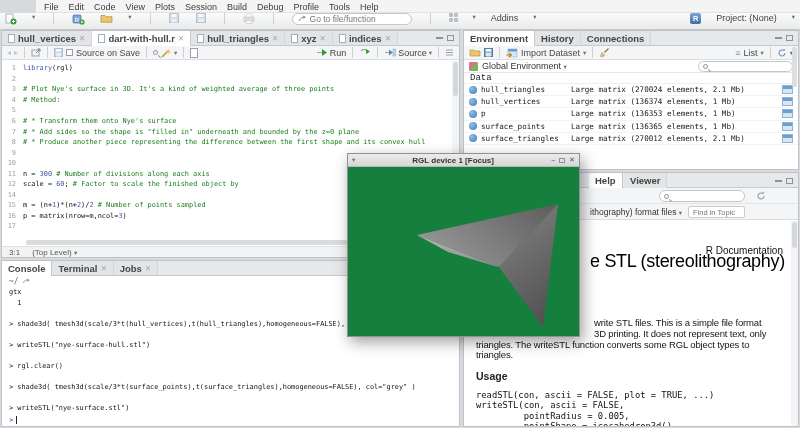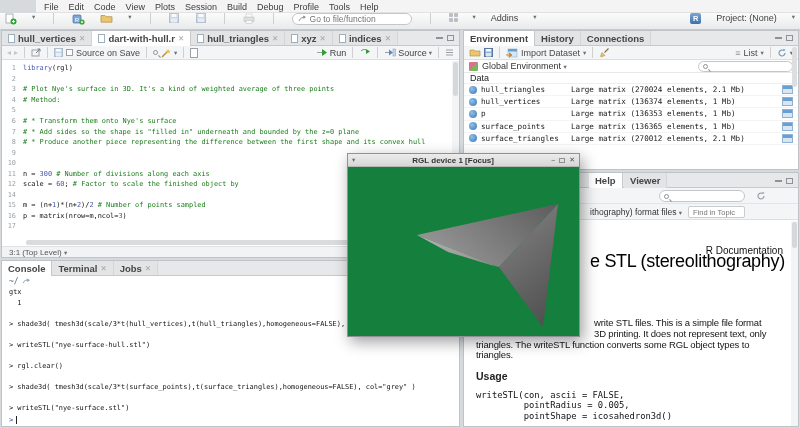--- a/index.html
+++ b/index.html
@@ -48,42 +48,42 @@
             font-family:"DejaVu Sans Mono",monospace; font-size:6.9px; padding-top:2px; }
   .code-line { display:flex; height:10.55px; align-items:center; white-space:pre; }
   .ln { width:21px; text-align:right; padding-right:7px; color:#9aa0a5; flex:none; }
   .seg-p { color:#111; } .seg-c { color:#177c17; } .seg-n { color:#4254a8; } .seg-k { color:#4254a8; }
   .ed-vscroll { position:absolute; top:30px; right:0; width:7px; bottom:18px; background:#f3f4f5; }
   .ed-vscroll .thumb { margin:1px; height:34px; background:#d5d8da; border-radius:3px; }
   .ed-hscroll { position:absolute; left:24px; right:9px; bottom:12px; height:5px; }
   .ed-hscroll .thumb { height:5px; width:93%; background:#d9dbdd; border-radius:2px; }
   .src-status { position:absolute; left:0; right:0; bottom:0; height:11px; background:#f2f3f4;
                 border-top:1px solid #e0e2e4; display:flex; align-items:center; font-size:8px;
-                color:#555; padding:0 7px; gap:2px; }
+                color:#555; padding:0 7px; gap:12px; }
   
   .console-path { height:11px; display:flex; align-items:center; font-size:8px; color:#5a6b7d;
                   padding:0 7px; gap:3px; }
   .console-body { padding:1px 0 0 7px; font-size:6.9px; }
   .console-line { height:10.55px; white-space:pre; color:#111; }
   .prompt-line { height:10.55px; white-space:pre; display:flex; align-items:center; }
   .prompt-line .pr { color:#2442b8; }
   .cursor { display:inline-block; width:1px; height:8px; background:#222; margin-left:3px; }
   
   .env-toolbar { height:14px; background:#f4f5f6; border-bottom:1px solid #dcdfe2; display:flex;
                  align-items:center; padding:0 5px; font-size:9px; gap:3px; color:#4a4a4a; }
   .env-scope { height:13px; display:flex; align-items:center; gap:4px; font-size:9px; padding:0 5px;
                border-bottom:1px solid #e6e8ea; }
   .cube-ic { width:9px; height:9px; background:linear-gradient(135deg,#d8738f 50%,#7cb55e 50%); border-radius:1px; }
   .search-box { margin-left:auto; width:95px; height:11px; background:#fff; border:1px solid #c4c7ca;
                 border-radius:6px; display:flex; align-items:center; padding:0 4px; gap:3px; }
   .mag { width:5px; height:5px; border:1px solid #8d9297; border-radius:50%; position:relative; flex:none; }
   .mag:after { content:""; position:absolute; width:3px; height:1px; background:#8d9297;
                transform:rotate(45deg); left:4px; top:5px; }
   .env-header { height:11px; display:flex; align-items:flex-end; font-size:9px; color:#222;
-                padding:0 6px; border-bottom:1px solid #eceeef; }
+                padding:0 6px; border-bottom:1px solid #eceeef;font-family:Liberation Mono, monospace; }
   .env-row { height:12.2px; display:flex; align-items:center; padding:0 5px;
              font-family:"DejaVu Sans Mono",monospace; font-size:7.6px; color:#1a1a1a;
              border-bottom:1px solid #f3f4f5; }
   .obj-ic { width:8px; height:8px; border-radius:50%; background:radial-gradient(circle at 35% 35%,#8fc0ea,#3c77b0);
             flex:none; margin-right:4px; }
   .env-name { width:90px; flex:none; overflow:hidden; white-space:nowrap; }
   .env-val { flex:1; overflow:hidden; white-space:nowrap; }
   .tbl-ic { width:11px; height:9px; flex:none; border:1px solid #8fb2d2;
             background:linear-gradient(#6b9fd0,#6b9fd0) 0 0/100% 3px no-repeat,#d7e6f4; }
   .env-vscroll { position:absolute; top:16px; right:1px; width:5px; bottom:2px; }
@@ -490,21 +490,21 @@
     <div class="help-content">
       <div class="doc-label">R Documentation</div>
       <div class="help-title">e STL (stereolithography)</div>
       <div id="help-body">
           <div class="help-body-line" style="left: 130px; top: 96px;">write STL files. This is a simple file format</div>
           <div class="help-body-line" style="left: 130px; top: 106.8px;">3D printing. It does not represent text, only</div>
           <div class="help-body-line" style="left: 12px; top: 117.6px;">triangles. The writeSTL function converts some RGL object types to</div>
           <div class="help-body-line" style="left: 12px; top: 128.4px;">triangles.</div>
         </div>
       <div class="usage-h">Usage</div>
-      <div class="usage-code" id="usage-code"><div>writeSTL(con, ascii = FALSE,</div><div>         pointRadius = 0.005,</div><div>         pointShape = icosahedron3d()</div></div>
+      <div class="usage-code" id="usage-code"><div>readSTL(con, ascii = FALSE, plot = TRUE, ...)</div><div>writeSTL(con, ascii = FALSE,</div><div>         pointRadius = 0.005,</div><div>         pointShape = icosahedron3d()</div></div>
     </div>
     <div class="help-vscroll">
         <div class="thumb"></div>
       </div>
   </div>
 
   <div class="rgl">
     <div class="rgl-title">
       <span class="caret">▾</span>
       <span class="t">RGL device 1 [Focus]</span>

